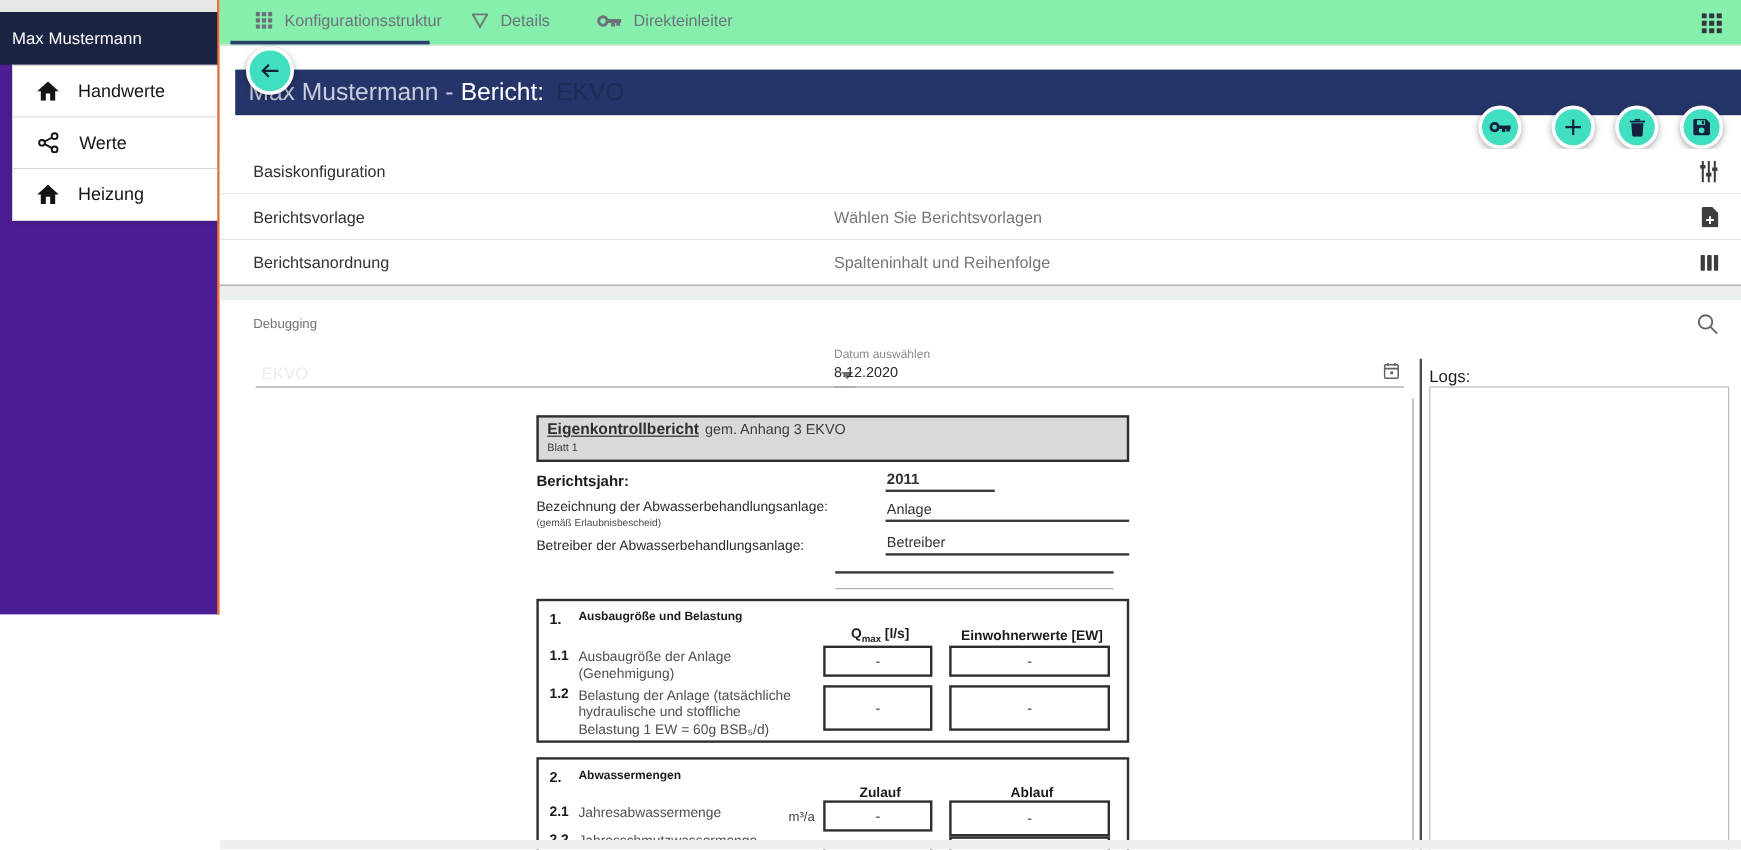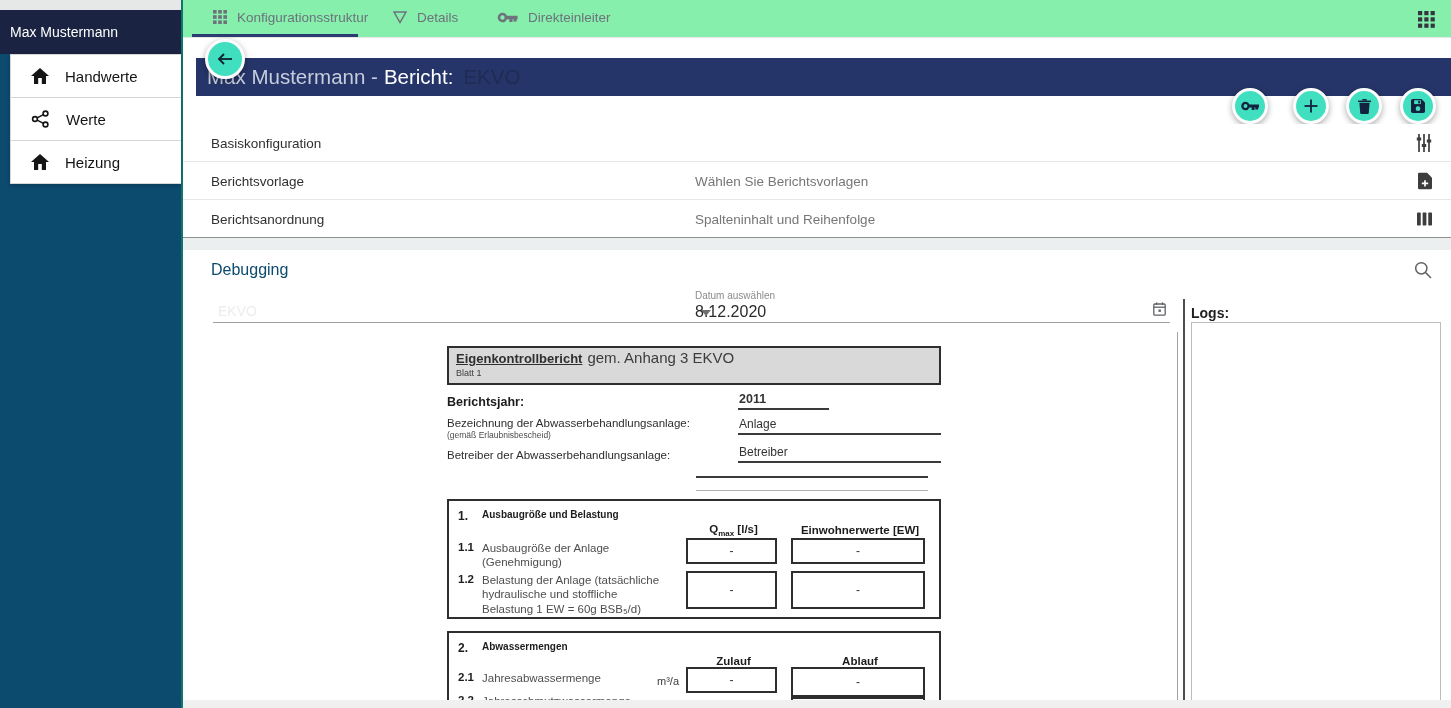--- a/index.html
+++ b/index.html
@@ -1,20 +1,20 @@
 <!DOCTYPE html>
 <html><head>
 <meta charset="utf-8">
 <style>
   html,body{margin:0;padding:0;}
   body{width:1451px;height:708px;position:relative;overflow:hidden;background:#ffffff;
        font-family:"Liberation Sans",sans-serif;-webkit-font-smoothing:antialiased;}
 
   
-  .sidebar{position:absolute;left:0;top:0;width:181px;height:708px;background:#0c4a6e;border-right:2px solid #0f766e;}
+  .sidebar{position:absolute;left:0;top:0;width:181px;height:512px;background:#4c1d95;border-right:2px solid #f97316;}
   .sidebar-topstrip{height:10px;background:#e6e8e8;}
   .sidebar-header{height:44px;background:#1b2342;color:#ffffff;font-size:14px;display:flex;align-items:center;padding-left:10px;}
   .sidebar-nav{margin-left:10px;background:#ffffff;border:1px solid #d6d6d6;border-right:none;box-shadow:0 2px 4px rgba(0,0,0,.18);}
   .sidebar-item{height:42px;display:flex;align-items:center;gap:16px;padding-left:20px;background:#fff;border-bottom:1px solid #d6d6d6;cursor:pointer;}
   .sidebar-item:last-child{border-bottom:none;}
   .sidebar-item .lbl{font-size:15px;color:#141414;}
 
   
   .main{position:absolute;left:183px;top:0;right:0;bottom:0;background:#ffffff;overflow:hidden;}
 
@@ -41,45 +41,45 @@
   .cfg-rows{position:absolute;left:0;right:0;top:124px;border-bottom:2px solid #8f8f8f;}
   .cfg-row{position:relative;height:37px;border-bottom:1px solid #e6e6e6;background:#fff;cursor:pointer;}
   .cfg-row:last-child{border-bottom:none;}
   .cfg-label{position:absolute;left:28px;top:50%;transform:translateY(-50%);font-size:13.5px;color:#303030;}
   .cfg-desc{position:absolute;left:512px;top:50%;transform:translateY(-50%);font-size:13.5px;color:#767676;}
   .cfg-icon{position:absolute;right:19px;top:50%;transform:translateY(-50%);cursor:pointer;}
   .gray-gap{position:absolute;left:0;right:0;top:238px;height:12px;background:#eceff0;}
 
   
   .debug-row{position:absolute;left:0;right:0;top:250px;height:40px;}
-  .debug-label{position:absolute;left:28px;top:50%;transform:translateY(-50%);font-size:16px;color:#0c4a6e;}
+  .debug-label{position:absolute;left:28px;top:50%;transform:translateY(-50%);font-size:11px;color:#737373;}
   .search-btn{position:absolute;right:19px;top:11px;cursor:pointer;}
 
   .select-field{position:absolute;left:30px;top:296px;width:500px;height:26px;border-bottom:1px solid #9f9f9f;cursor:pointer;}
   .select-value{position:absolute;left:5px;bottom:3px;font-size:14px;color:#ececec;}
   .select-arrow{position:absolute;right:2px;bottom:6px;}
 
   .date-field{position:absolute;left:512px;top:290px;width:475px;height:32px;border-bottom:1px solid #9f9f9f;cursor:pointer;}
   .date-label{font-size:10px;color:#8b8b8b;}
-  .date-value{font-size:16px;color:#2b2b2b;margin-top:2px;}
+  .date-value{font-size:12px;color:#2b2b2b;margin-top:2px;}
   .cal-icon{position:absolute;right:4px;bottom:6px;}
 
   
   .logs-divider{position:absolute;left:1000px;top:299px;bottom:0;width:2px;background:#4e4e4e;}
-  .logs-label{position:absolute;left:1008px;top:305px;font-size:14px;font-weight:bold;color:#1f1f1f;}
+  .logs-label{position:absolute;left:1008px;top:305px;font-size:14px;font-weight:normal;color:#1f1f1f;}
   .logs-box{position:absolute;left:1008px;top:322px;width:248px;bottom:-2px;border:1px solid #bcbcbc;background:#fff;}
 
   .paper-edge{position:absolute;left:994px;top:332px;bottom:0;width:0;border-left:1px solid #a2a2a2;}
 
   
   .form{position:absolute;left:264px;top:346px;width:494px;color:#2f2f2f;}
   .f-head{border:2px solid #2e2e2e;background:#d9d9d9;padding:2px 7px 3px 7px;}
   .f-h1{font-size:13px;line-height:15px;}
   .f-h1 .t{font-weight:bold;text-decoration:underline;}
-  .f-h1 .s{font-size:15px;color:#3c3c3c;margin-left:5px;}
+  .f-h1 .s{font-size:12px;color:#3c3c3c;margin-left:5px;}
   .f-h2{display:flex;justify-content:space-between;align-items:flex-end;font-size:12.5px;line-height:14px;font-weight:bold;}
   .f-h2 .blatt{font-size:9px;font-weight:normal;color:#3c3c3c;}
 
   .f-fields{margin-top:7px;}
   .frow{display:flex;align-items:flex-start;gap:42px;}
   .fl{width:249px;flex:none;white-space:nowrap;}
   .fl .main-l{font-size:11.5px;color:#2d2d2d;}
   .fl .bold-l{font-size:12.5px;font-weight:bold;color:#1c1c1c;}
   .fl .sub-l{font-size:8.5px;color:#4c4c4c;margin-top:1px;}
   .fv{border-bottom:2px solid #3a3a3a;font-size:12px;color:#333;padding:0 0 2px 1px;}

